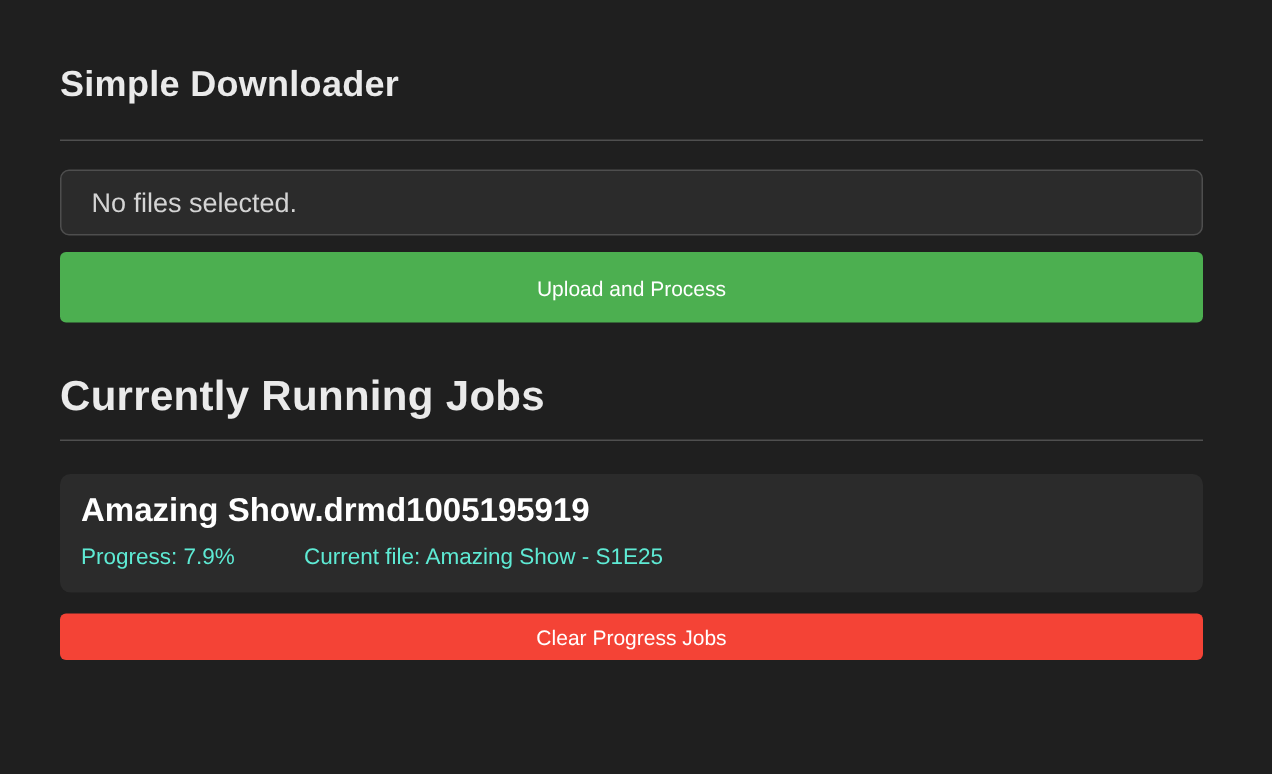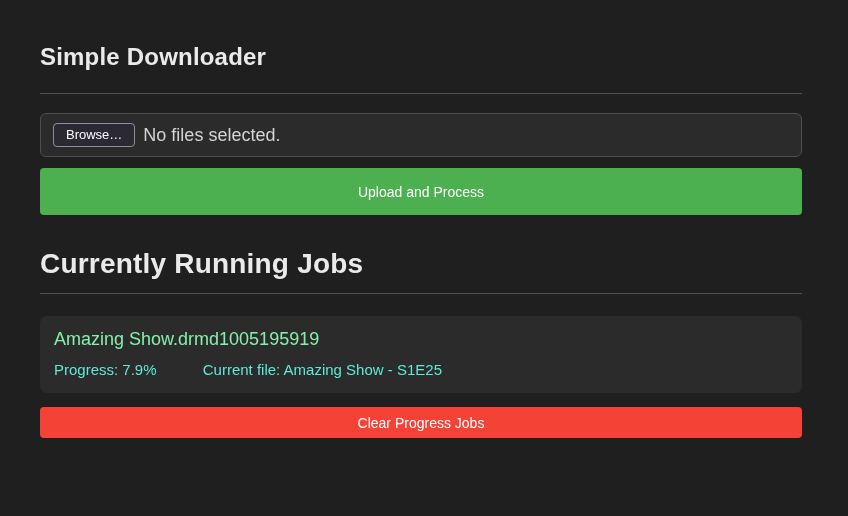--- a/index.html
+++ b/index.html
@@ -95,23 +95,23 @@
   .job-card {
     margin-top: 22px;
     width: 100%;
     min-height: 74px;
     background: #2b2b2b;
     border-radius: 7px;
     padding: 13px 14px 14px 14px;
   }
   .job-title {
     display: inline-block;
-    color: #86efac;
-    font-size: 18px;
-    font-weight: normal;
+    color: #ffffff;
+    font-size: 22px;
+    font-weight: bold;
     line-height: 21px;
     text-decoration: none;
     cursor: pointer;
   }
   .job-meta {
     margin-top: 11px;
     font-size: 15px;
     color: #5eead4;
     line-height: 18px;
   }
@@ -123,21 +123,20 @@
 </head>
 <body>
 
 <div class="page">
 
   <h1 class="page-title">Simple Downloader</h1>
 
   <hr class="divider">
 
   <div class="file-input">
-    <button class="browse-btn">Browse…</button>
     <span class="file-status">No files selected.</span>
   </div>
 
   <button class="btn btn-upload">Upload and Process</button>
 
   <h2 class="section-heading">Currently Running Jobs</h2>
 
   <hr class="divider2">
 
   <div class="job-card">

